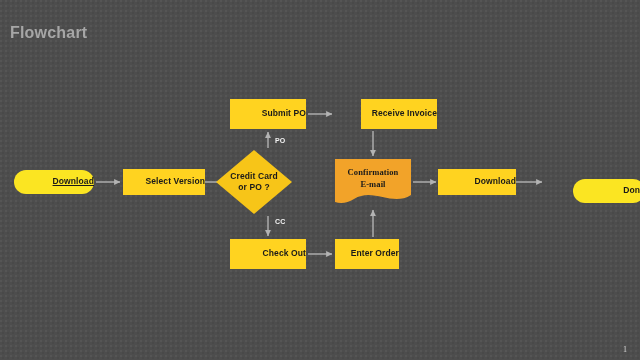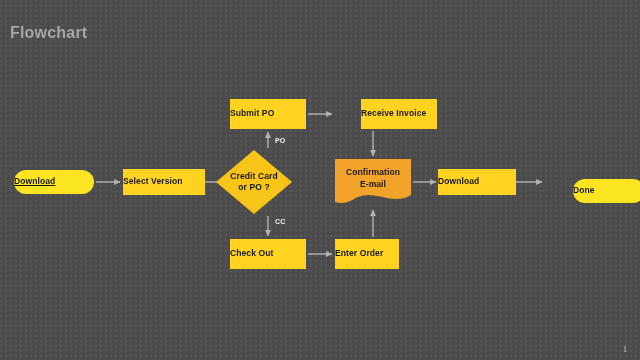--- a/index.html
+++ b/index.html
@@ -42,37 +42,38 @@
     color: #d9d9d9;
     font-family: "Liberation Serif", serif;
   }
 
   
   .node {
     position: absolute;
     box-sizing: border-box;
     display: flex;
     align-items: center;
-    justify-content: flex-start;
+    justify-content: flex-end;
     text-align: center;
     color: #1a1a1a;
     font-weight: bold;
     font-size: 8.5px;
     line-height: 1.35;
     letter-spacing: 0.1px;
   }
   .node.process {
     background: #ffd320;
   }
   .node.terminator {
     background: #fbe522;
     border-radius: 999px;
   }
   .node.document {
     background: transparent;
+    font-family: Liberation Serif, serif;
   }
   .node.document .doc-shape {
     position: absolute;
     inset: 0;
     width: 100%;
     height: 100%;
   }
   .node.document .doc-label {
     position: relative;
     z-index: 2;

